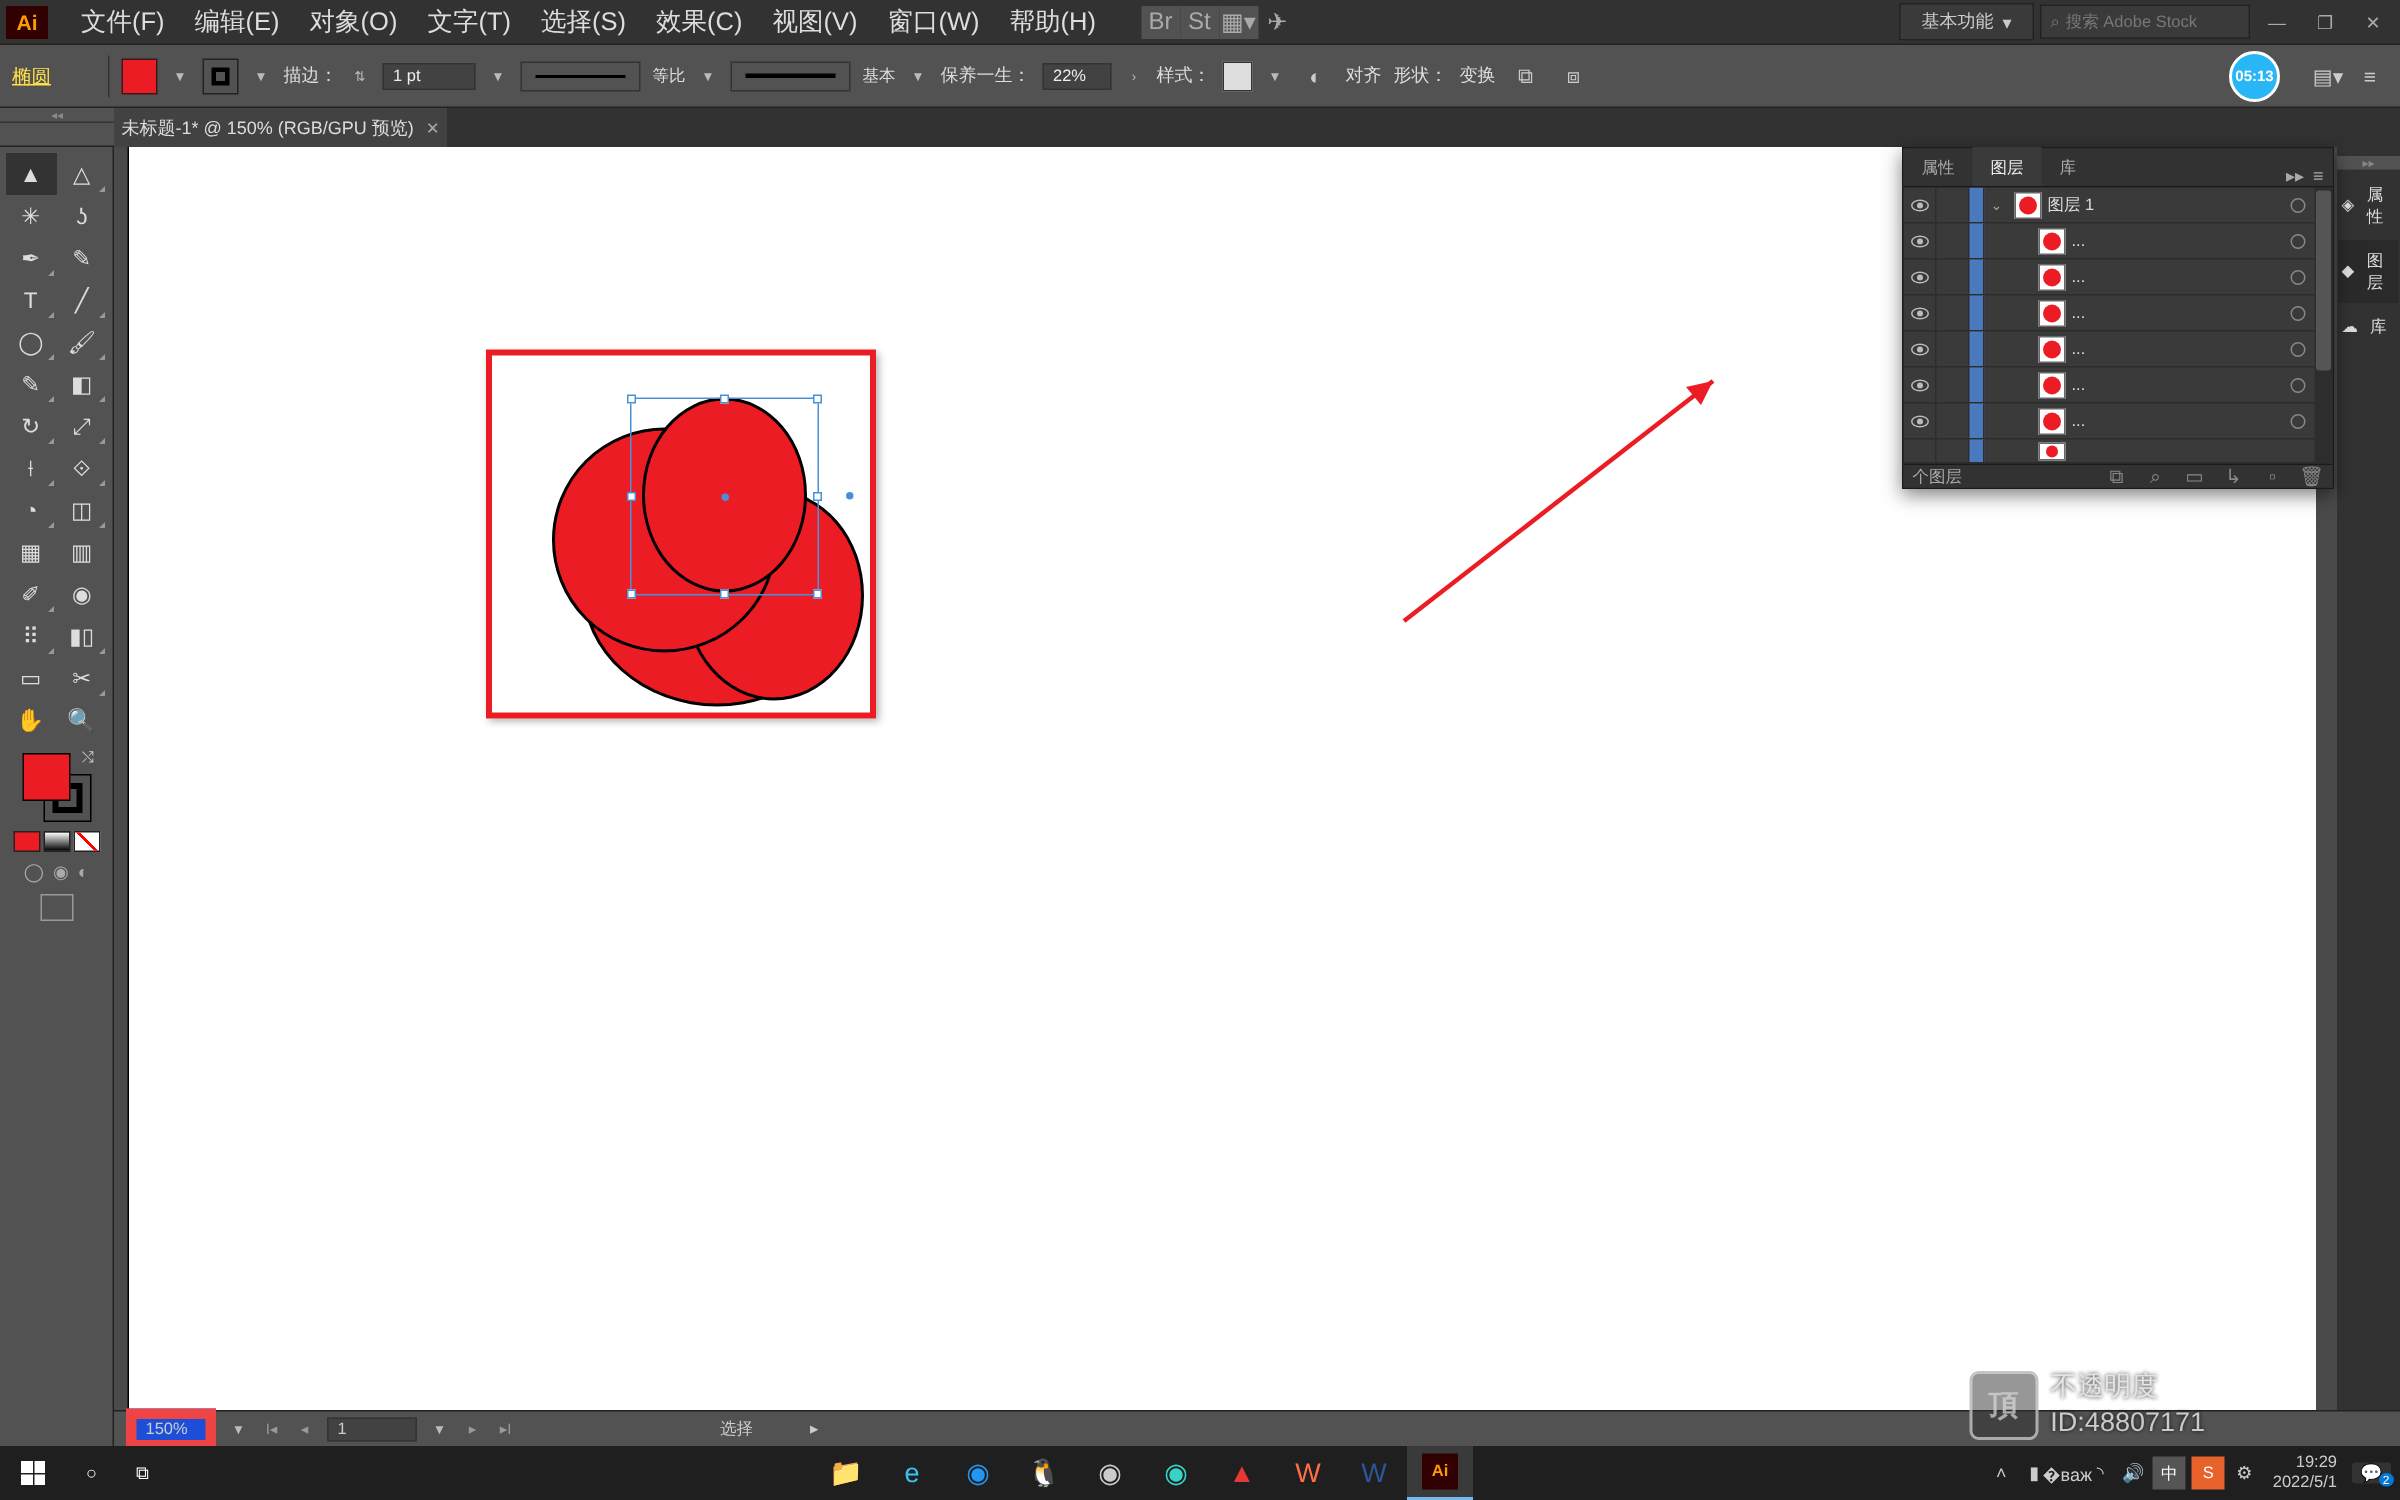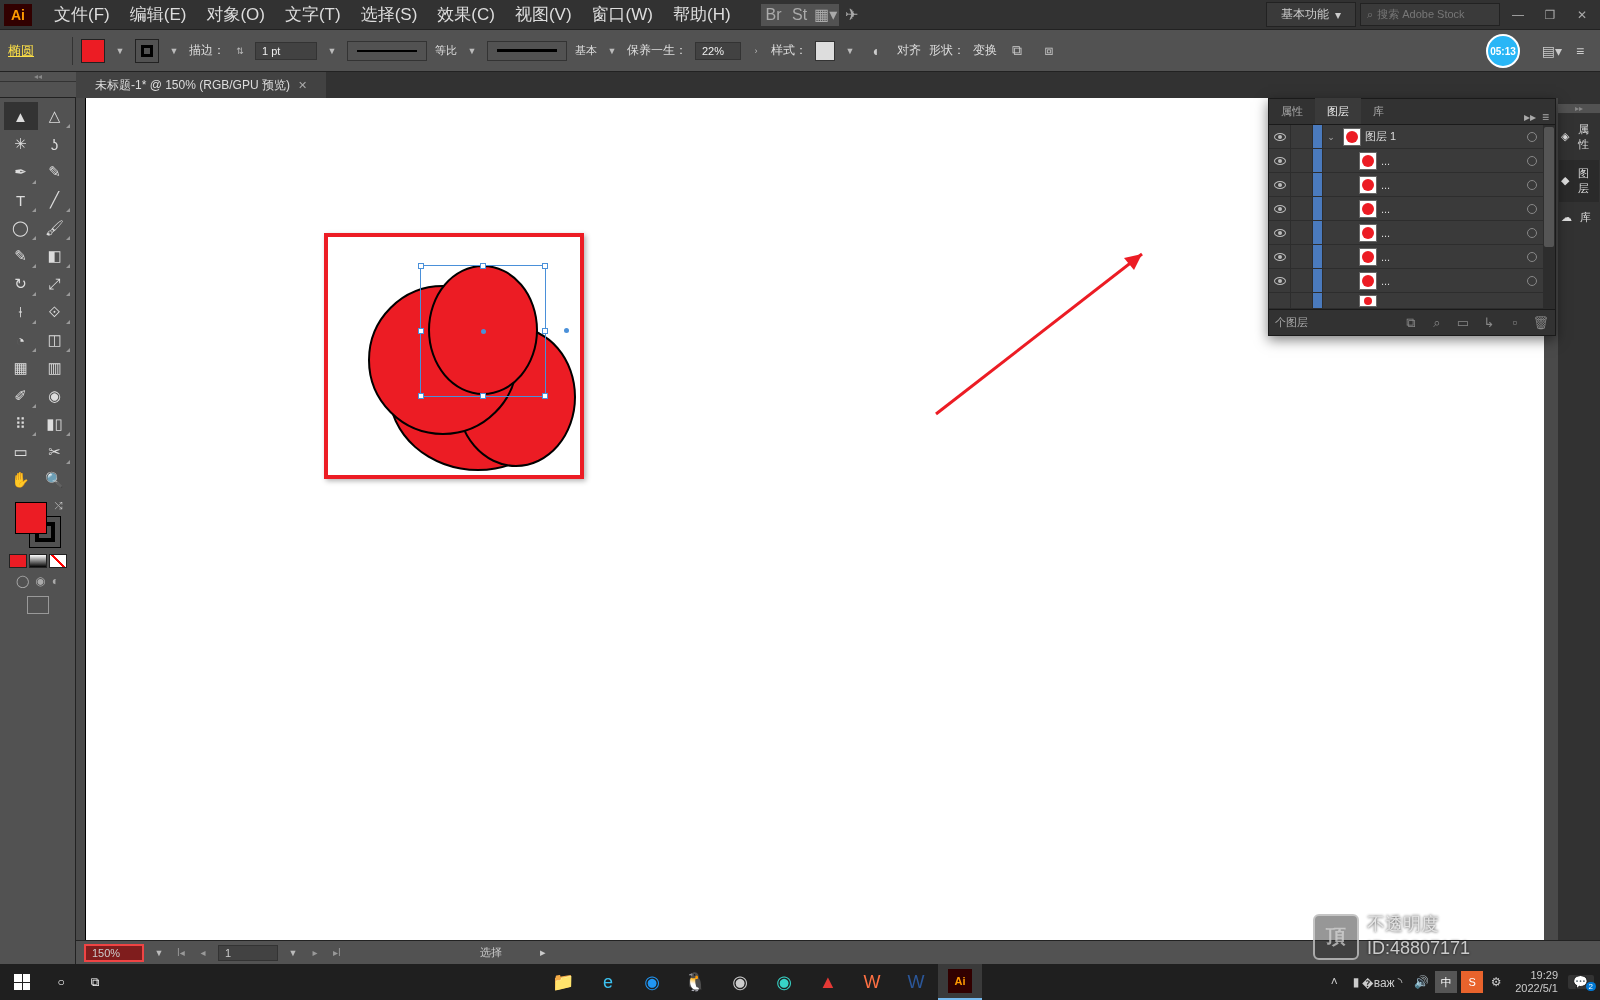--- a/index.html
+++ b/index.html
@@ -26,21 +26,21 @@
 .opt-label { color:#ddd; font-size:12px; }
 .input-box { background:#424242; border:1px solid #333; padding:2px 6px; color:#eee; width:62px; font-size:11px; text-align:left; }
 .brush-prev { width:80px; height:20px; border:1px solid #333; background:#525252; display:flex; align-items:center; justify-content:center;}
 .brush-line { width:60px; height:2px; background:#000;}
 .timer-badge { position:absolute; right:80px; top:4px; width:34px; height:34px; border-radius:50%; background:#29b6f6; color:#fff; display:flex; align-items:center; justify-content:center; font-size:10px; font-weight:bold; border:2px solid #fff;}
 .opt-icon { width:24px; height:24px; display:flex; align-items:center; justify-content:center; color:#ccc; font-size:14px;}
 
 
 .doctab-row { height:26px; background:#323232; display:flex; align-items:flex-end; }
 .spacer-left { width:76px; height:26px; background:#525252; border-bottom:1px solid #222;}
-.doctab { background:#424242; padding:4px 19px; color:#ddd; font-size:12px; display:flex; align-items:center; gap:8px; height:26px;}
+.doctab { background:#424242; padding:4px 5px; color:#ddd; font-size:12px; display:flex; align-items:center; gap:8px; height:26px;}
 .doctab .close { color:#aaa; font-size:11px; }
 
 
 .main { display:flex; height: calc(100% - 30px - 42px - 26px - 36px); }
 
 
 .toolbox { width:76px; background:#525252; display:flex; flex-direction:column; align-items:center; padding-top:4px; border-right:1px solid #222;}
 .tool-row { display:flex; }
 .tool-btn { width:34px; height:28px; display:flex; align-items:center; justify-content:center; color:#ddd; font-size:15px; position:relative;}
 .tool-btn.active { background:#333;}
@@ -86,28 +86,28 @@
 .lock-col { width:22px; border-right:1px solid #2d2d2d; height:100%;}
 .indent-bar { width:10px; height:100%; background:#4a7abd; border-right:1px solid #2d2d2d;}
 .expand-col { width:16px; display:flex; align-items:center; justify-content:center; color:#aaa; font-size:9px;}
 .layer-thumb { width:18px; height:18px; background:#fff; border:1px solid #666; margin:0 4px; display:flex; align-items:center; justify-content:center; overflow:hidden;}
 .layer-thumb .dot { width:12px; height:12px; background:#ec1c24; border-radius:50%;}
 .layer-name { flex:1; color:#ddd; font-size:11px; overflow:hidden; white-space:nowrap;}
 .target-col { width:18px; display:flex; align-items:center; justify-content:center;}
 .target-ring { width:10px; height:10px; border:1px solid #888; border-radius:50%;}
 .sel-col { width:14px;}
 .sel-mark { width:8px; height:8px; background:#4a7abd; margin:0 auto;}
-.panel-footer { height:26px; background:#323232; border-top:1px solid #1a1a1a; display:flex; align-items:center; padding:0 6px; gap:10px; color:#aaa; font-size:11px;}
+.panel-footer { height:16px; background:#323232; border-top:1px solid #1a1a1a; display:flex; align-items:center; padding:0 6px; gap:10px; color:#aaa; font-size:11px;}
 .footer-ic { width:16px; height:14px; color:#888; display:flex; align-items:center; justify-content:center; font-size:13px;}
 .scroll-track { position:absolute; right:0; top:0; bottom:0; width:12px; background:#2d2d2d;}
 .scroll-thumb { position:absolute; left:1px; right:1px; top:2px; height:120px; background:#555; border-radius:2px;}
 
 
 .statusbar { position:absolute; left:76px; right:0; bottom:36px; height:24px; background:#525252; display:flex; align-items:center; padding:0 8px; gap:8px; color:#ccc; font-size:11px; border-top:1px solid #222;}
-.zoom-dd { background:#7f1d1d; border:2px solid #ef4444; padding:1px 6px; width:60px;}
+.zoom-dd { background:#1d4ed8; border:7px solid #ef4444; padding:1px 6px; width:60px;}
 .nav-btn { width:14px; height:14px; color:#999; display:flex; align-items:center; justify-content:center; font-size:10px;}
 .artboard-num { width:60px; background:#424242; border:1px solid #333; padding:1px 6px;}
 
 
 .taskbar { position:absolute; left:0; right:0; bottom:0; height:36px; background:#1f1f1f; display:flex; align-items:center;}
 .start-btn { width:44px; height:36px; display:flex; align-items:center; justify-content:center;}
 .win-logo { width:16px; height:16px; display:grid; grid-template:1fr 1fr/1fr 1fr; gap:1px;}
 .win-logo div { background:#fff;}
 .task-search { width:34px; height:36px; display:flex; align-items:center; justify-content:center; color:#fff;}
 .task-icons { display:flex; margin-left:430px;}

